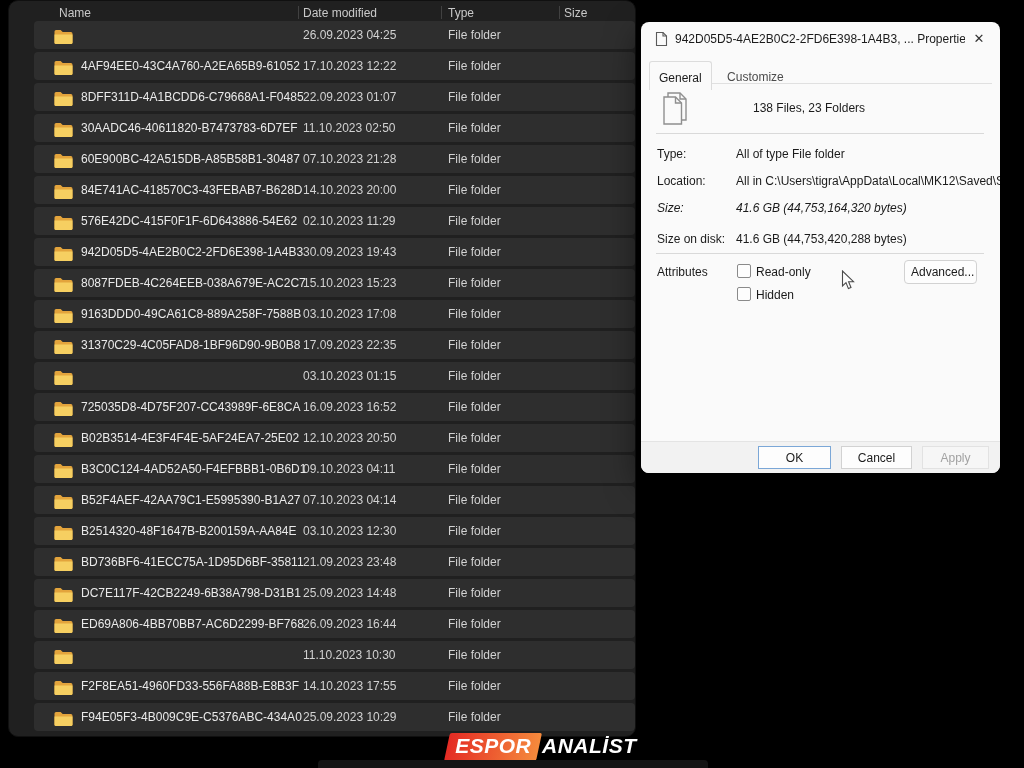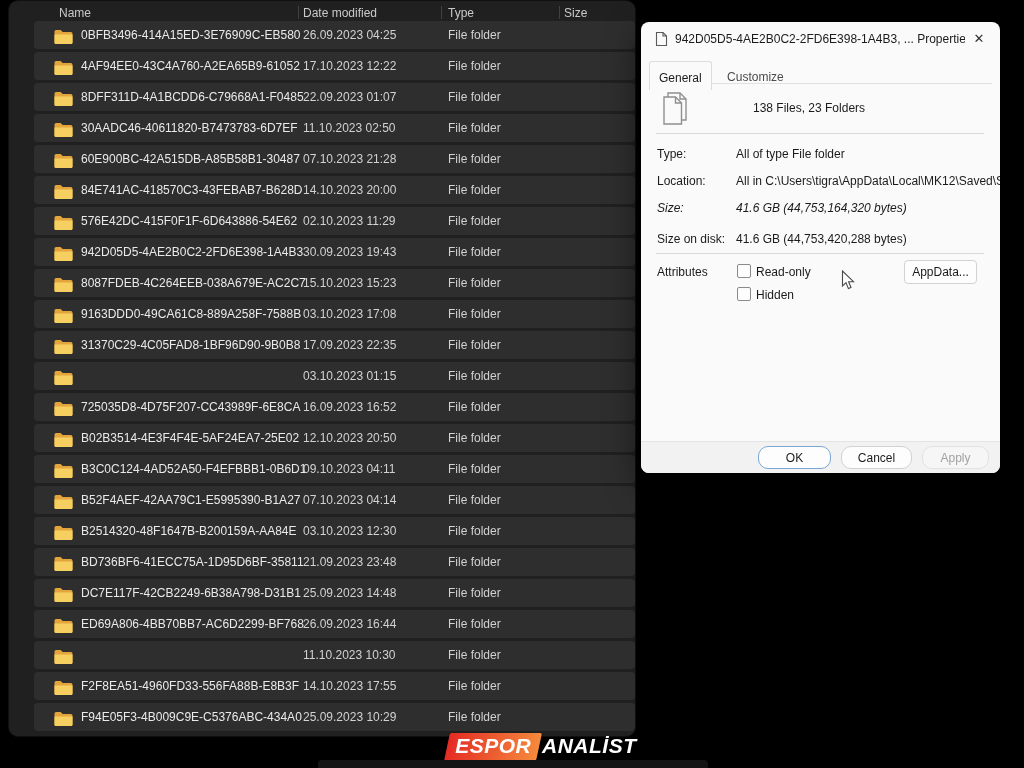--- a/index.html
+++ b/index.html
@@ -85,21 +85,21 @@
     background:#fdfdfd;border:1px solid #d2d2d2;border-radius:4px;
     font-family:"Liberation Sans",sans-serif;font-size:12px;color:#1b1b1b;
   }
   .dlg-footer{
     position:absolute;left:0;bottom:0;width:100%;height:32px;background:#f2f2f2;
     border-top:1px solid #e4e4e4;border-radius:0 0 8px 8px;
     display:flex;justify-content:flex-end;align-items:center;gap:10px;
     padding-right:11px;box-sizing:border-box;
   }
   .btn{
-    height:23px;border-radius:10px;font-family:"Liberation Sans",sans-serif;font-size:12px;
+    height:23px;border-radius:0;font-family:"Liberation Sans",sans-serif;font-size:12px;
     background:#fdfdfd;border:1px solid #d2d2d2;color:#1b1b1b;
   }
   .btn.ok{width:73px;border-color:#7ba7d7;}
   .btn.cancel{width:71px;}
   .btn.apply{width:67px;background:#f6f6f6;border-color:#e2e2e2;color:#a2a2a2;}
 
   
   .cursor{position:absolute;left:841px;top:270px;width:14px;height:21px;}
 
   
@@ -133,21 +133,20 @@
       <span class="col col-size">Size</span>
     </div>
     <div class="file-list">
         <div class="file-row">
       <span class="folder-icon">
         <svg width="19" height="16" viewBox="0 0 19 16">
           <path d="M0.5 2.6 Q0.5 1 2.1 1 L6.6 1 L8.7 3.1 L16.9 3.1 Q18.5 3.1 18.5 4.7 L18.5 13.4 Q18.5 15 16.9 15 L2.1 15 Q0.5 15 0.5 13.4 Z" fill="#e3a43c"></path>
           <path d="M0.5 5.6 L18.5 5.6 L18.5 13.4 Q18.5 15 16.9 15 L2.1 15 Q0.5 15 0.5 13.4 Z" fill="#f6cf61"></path>
         </svg>
       </span>
-      <span class="cell name">0BFB3496-414A15ED-3E76909C-EB580</span>
       <span class="cell date">26.09.2023 04:25</span>
       <span class="cell type">File folder</span>
     </div>
         <div class="file-row">
       <span class="folder-icon">
         <svg width="19" height="16" viewBox="0 0 19 16">
           <path d="M0.5 2.6 Q0.5 1 2.1 1 L6.6 1 L8.7 3.1 L16.9 3.1 Q18.5 3.1 18.5 4.7 L18.5 13.4 Q18.5 15 16.9 15 L2.1 15 Q0.5 15 0.5 13.4 Z" fill="#e3a43c"></path>
           <path d="M0.5 5.6 L18.5 5.6 L18.5 13.4 Q18.5 15 16.9 15 L2.1 15 Q0.5 15 0.5 13.4 Z" fill="#f6cf61"></path>
         </svg>
       </span>
@@ -440,21 +439,21 @@
 
       <div class="hr hr2"></div>
 
       <div class="attr-label">Attributes</div>
       <div class="chk c0">
         <span class="box"></span><span>Read-only</span>
       </div>
       <div class="chk c1">
         <span class="box"></span><span>Hidden</span>
       </div>
-      <button class="advanced-btn">AppData...</button>
+      <button class="advanced-btn">Advanced...</button>
     </div>
 
     <div class="dlg-footer">
       <button class="btn ok">OK</button>
       <button class="btn cancel">Cancel</button>
       <button class="btn apply" disabled="">Apply</button>
     </div>
   </div>
 
   <div class="cursor">

